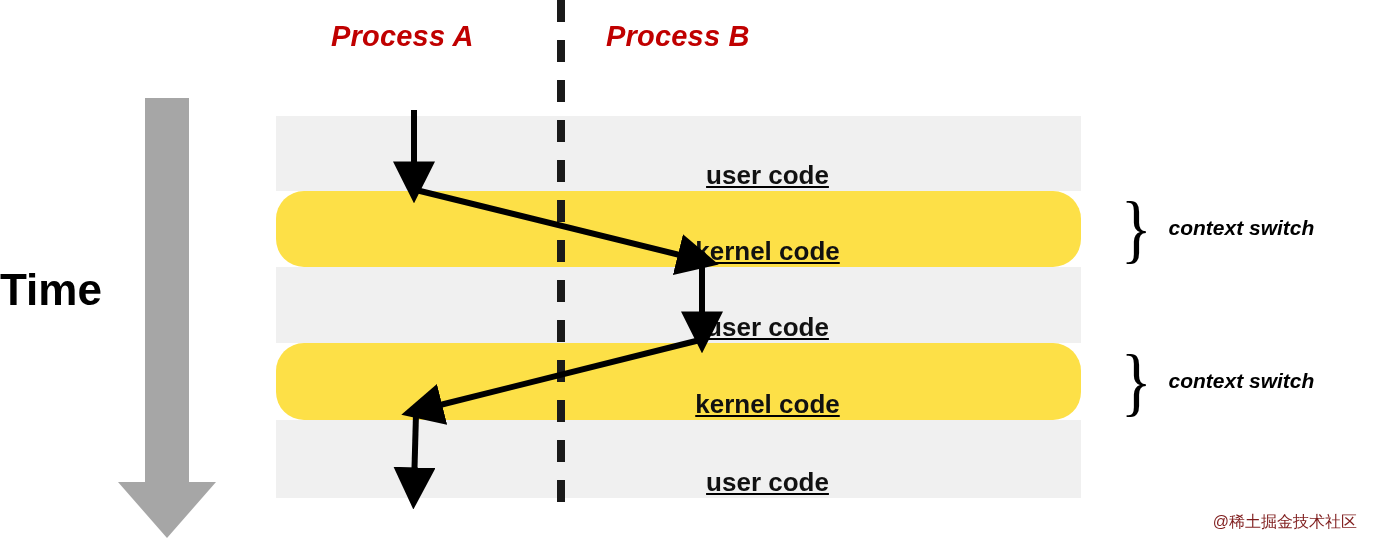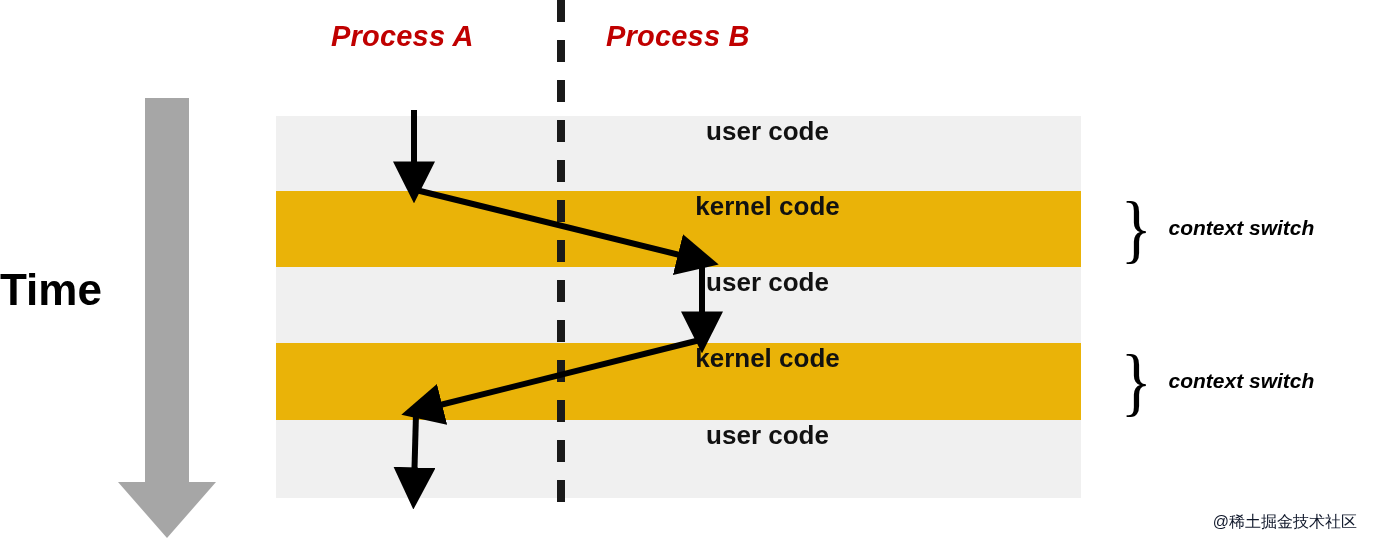--- a/index.html
+++ b/index.html
@@ -55,25 +55,26 @@
     left: 276px;
     top: 116px;
     width: 805px;
     height: 382px;
   }
   .band {
     position: absolute;
     left: 0;
     width: 100%;
     display: flex;
-    align-items: flex-start;
+    align-items: flex-end;
     justify-content: center;
+    text-decoration: underline;
   }
   .band-user   { background: #f0f0f0; }
-  .band-kernel { background: #eab308; }
+  .band-kernel { background: #fde047; border-radius: 28px; }
   .band-label {
     font-size: 26px;
     font-weight: bold;
     color: #111111;
     white-space: nowrap;
     transform: translateX(89px);
   }
 
   
   #divider {
@@ -118,21 +119,21 @@
     font-style: italic;
     color: #000000;
   }
 
   
   #watermark {
     position: absolute;
     right: 18px;
     bottom: 10px;
     font-size: 16px;
-    color: #0f172a;
+    color: #7f1d1d;
     white-space: nowrap;
   }
 </style>
 </head>
 <body>
 
 <div id="canvas">
 
   <div class="col-header" id="header-process-b">Process B</div>
   <div class="col-header" id="header-process-a">Process A</div>

